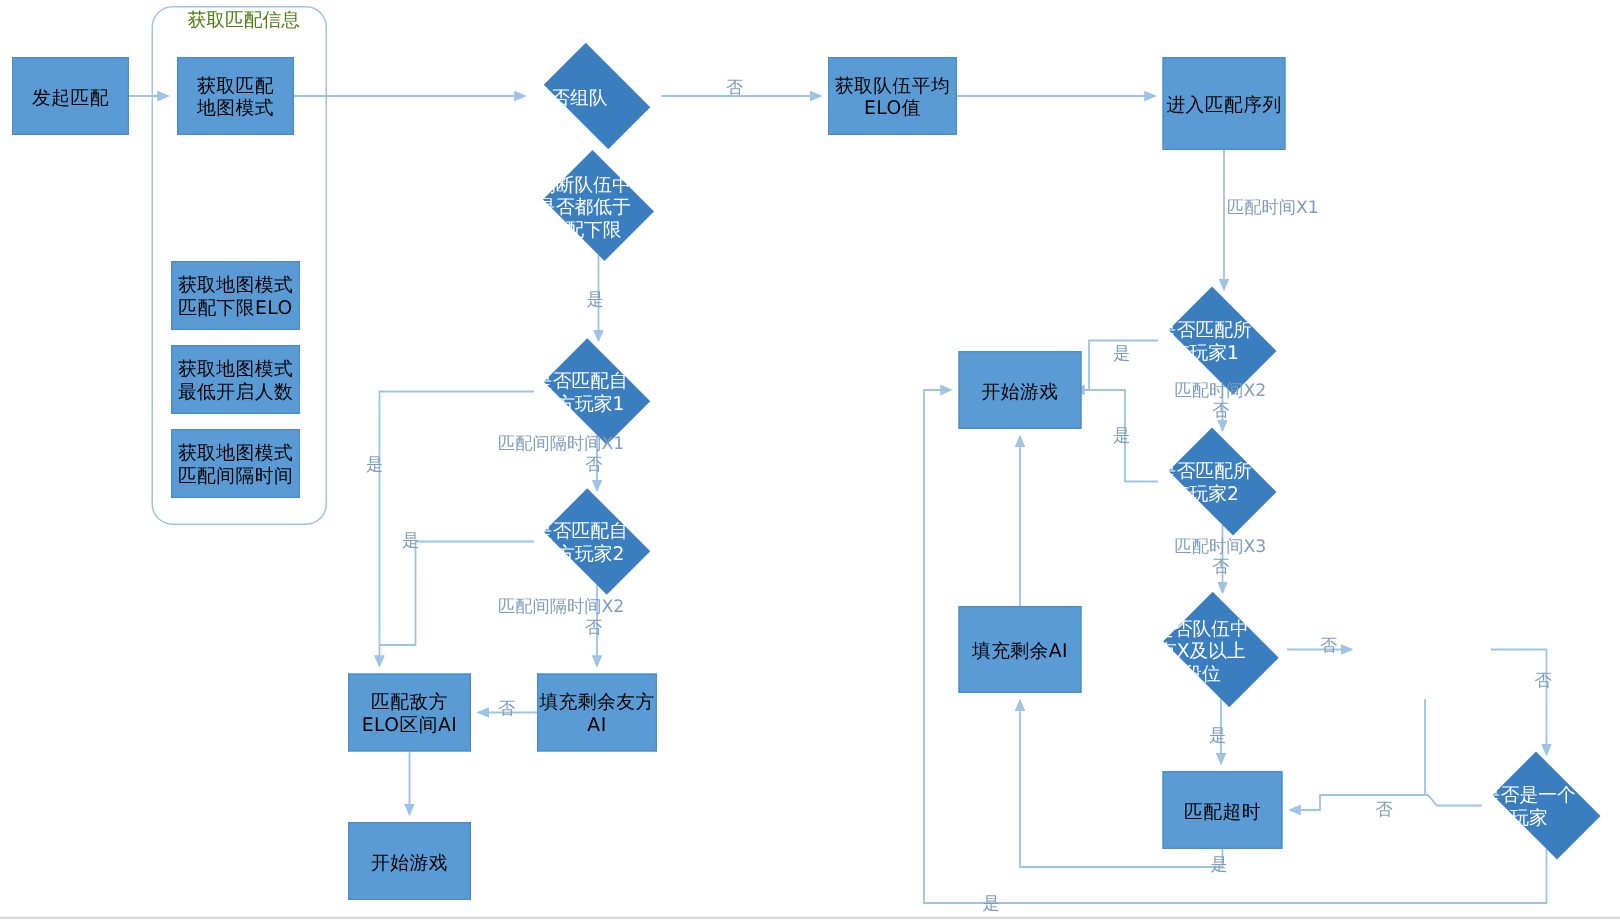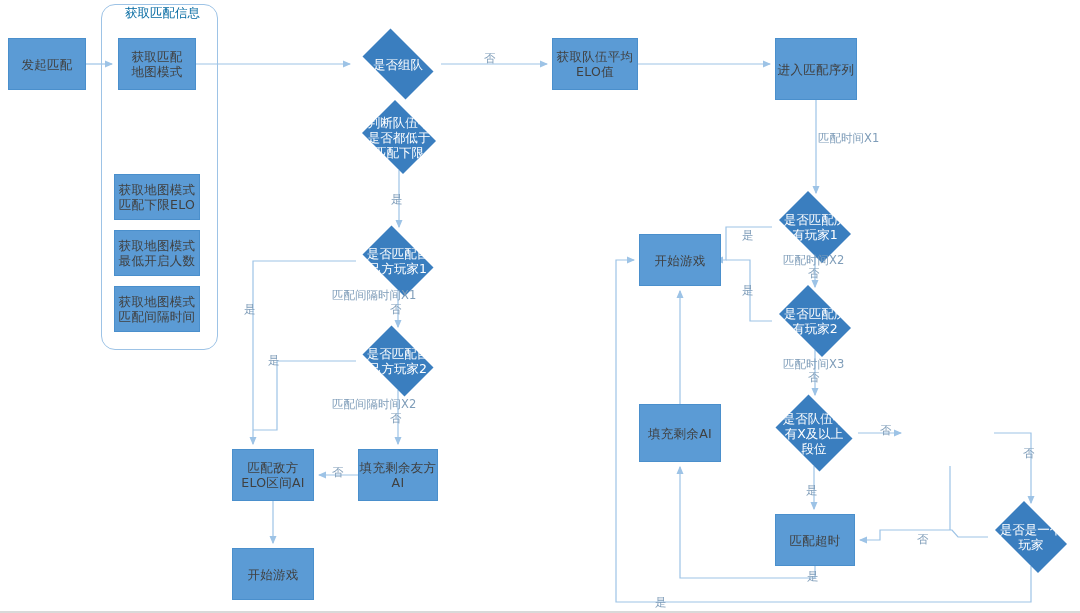--- a/index.html
+++ b/index.html
@@ -1,25 +1,25 @@
 <!DOCTYPE html>
 <html><head>
 <meta charset="utf-8">
 <style>
   html,body{margin:0;padding:0;background:#ffffff;}
   body{font-family:"DejaVu Sans","Liberation Sans",sans-serif;}
   #canvas{position:relative;width:1080px;height:613px;background:#fff;overflow:hidden;}
   #edges{position:absolute;left:0;top:0;width:1080px;height:613px;}
-  .node{position:absolute;box-sizing:border-box;display:flex;align-items:center;justify-content:center;text-align:center;color:#404040;font-size:12.5px;line-height:15px;letter-spacing:.3px;}
+  .node{position:absolute;box-sizing:border-box;display:flex;align-items:center;justify-content:center;text-align:center;color:#000000;font-size:12.5px;line-height:15px;letter-spacing:.3px;}
   .rect{background:#5b9bd5;border:1px solid #4a8fcc;}
-  .dia-wrap{position:absolute;display:flex;align-items:center;justify-content:center;}
+  .dia-wrap{position:absolute;display:flex;align-items:center;justify-content:flex-start;}
   .dia-shape{position:absolute;left:0;top:0;width:100%;height:100%;background:#3a7ebf;transform:rotate(45deg) scale(.707);}
   .dia-label{position:relative;z-index:2;color:#fff;font-size:12.5px;line-height:15px;text-align:center;white-space:nowrap;}
   .group-box{position:absolute;border:1px solid #9dc3e6;border-radius:14px;background:transparent;}
-  .group-title{position:absolute;color:#0369a1;font-size:12.5px;white-space:nowrap;}
+  .group-title{position:absolute;color:#4d7c0f;font-size:12.5px;white-space:nowrap;}
   .elabel{position:absolute;color:#7f9db9;font-size:11.5px;line-height:13px;white-space:nowrap;text-align:center;}
   .bottomline{position:absolute;left:0;top:611px;width:1080px;height:2px;background:#d9d9d9;}
 </style>
 </head>
 <body>
 
 <div id="canvas">
 
   <svg id="edges" viewBox="0 0 1080 613" xmlns="http://www.w3.org/2000/svg">
     <defs>

